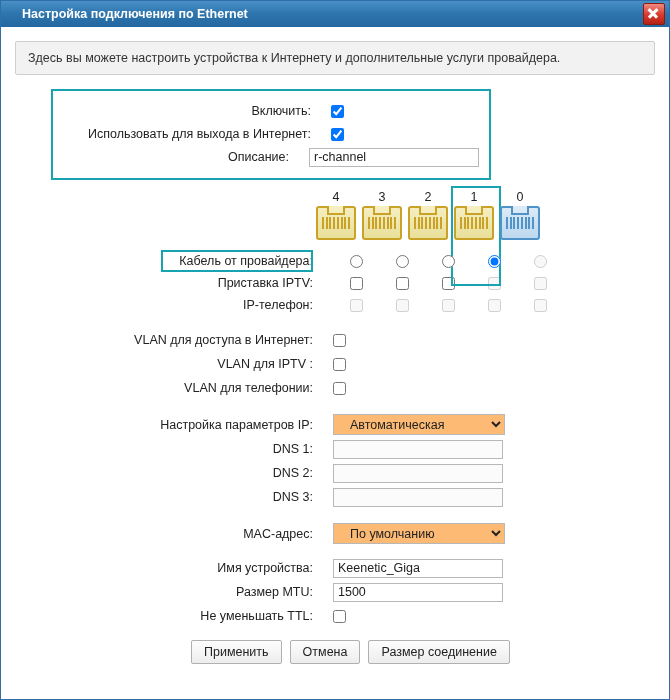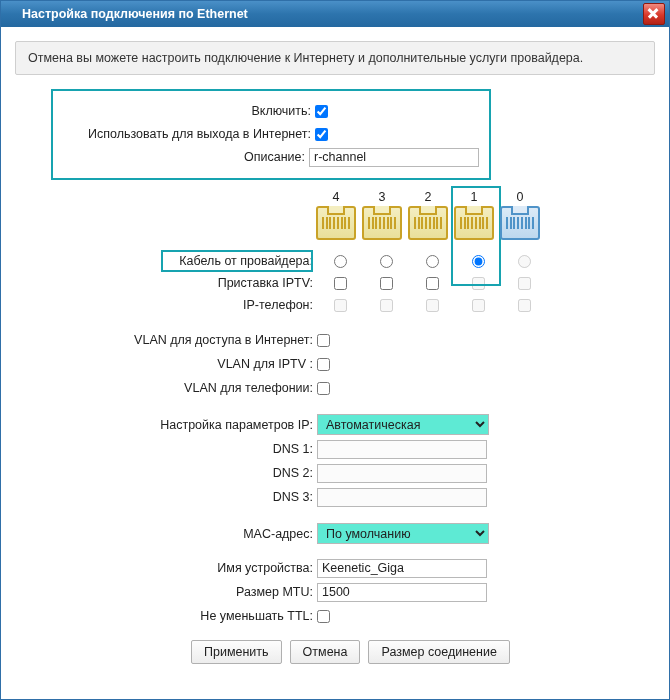--- a/index.html
+++ b/index.html
@@ -89,21 +89,21 @@
   .row {
     display: flex;
     align-items: center;
     margin: 3px 0;
     min-height: 20px;
   }
   .lbl {
     text-align: right;
     color: #222;
     font-size: 12.5px;
-    padding-right: 4px;
+    padding-right: 20px;
     white-space: nowrap;
   }
   .group-box .lbl { width: 258px; }
 
   input[type="checkbox"].cb,
   input[type="radio"].rb {
     margin: 0;
     width: 13px;
     height: 13px;
   }
@@ -215,25 +215,25 @@
     justify-content: center;
     align-items: center;
   }
 
   
   .lower .lbl { width: 300px; }
   .lower .row { margin: 4px 0; }
 
   select.sel {
     border: 1px solid #b8b8b8;
-    background: #5eead4;
+    background: #fdba74;
     height: 21px;
     font-size: 12.5px;
     color: #222;
-    padding: 1px 4px;
+    padding: 1px 12px;
     box-sizing: border-box;
     font-family: "Liberation Sans", sans-serif;
   }
 
   
   .buttons {
     display: flex;
     gap: 8px;
     margin-left: 178px;
     margin-top: 14px;
@@ -254,21 +254,21 @@
 
 <div class="window">
 
   <div class="titlebar">
     <div class="title-text">Настройка подключения по Ethernet</div>
     <div class="close-btn"></div>
   </div>
 
   <div class="content">
 
-    <div class="info-bar">Отмена вы можете настроить подключение к Интернету и дополнительные услуги провайдера.</div>
+    <div class="info-bar">Здесь вы можете настроить устройства к Интернету и дополнительные услуги провайдера.</div>
 
     <div class="group-box">
       <div class="row">
         <div class="lbl">Включить:</div>
         <input type="checkbox" class="cb" checked="" style="">
       </div>
       <div class="row">
         <div class="lbl">Использовать для выхода в Интернет:</div>
         <input type="checkbox" class="cb" checked="" style="">
       </div>

